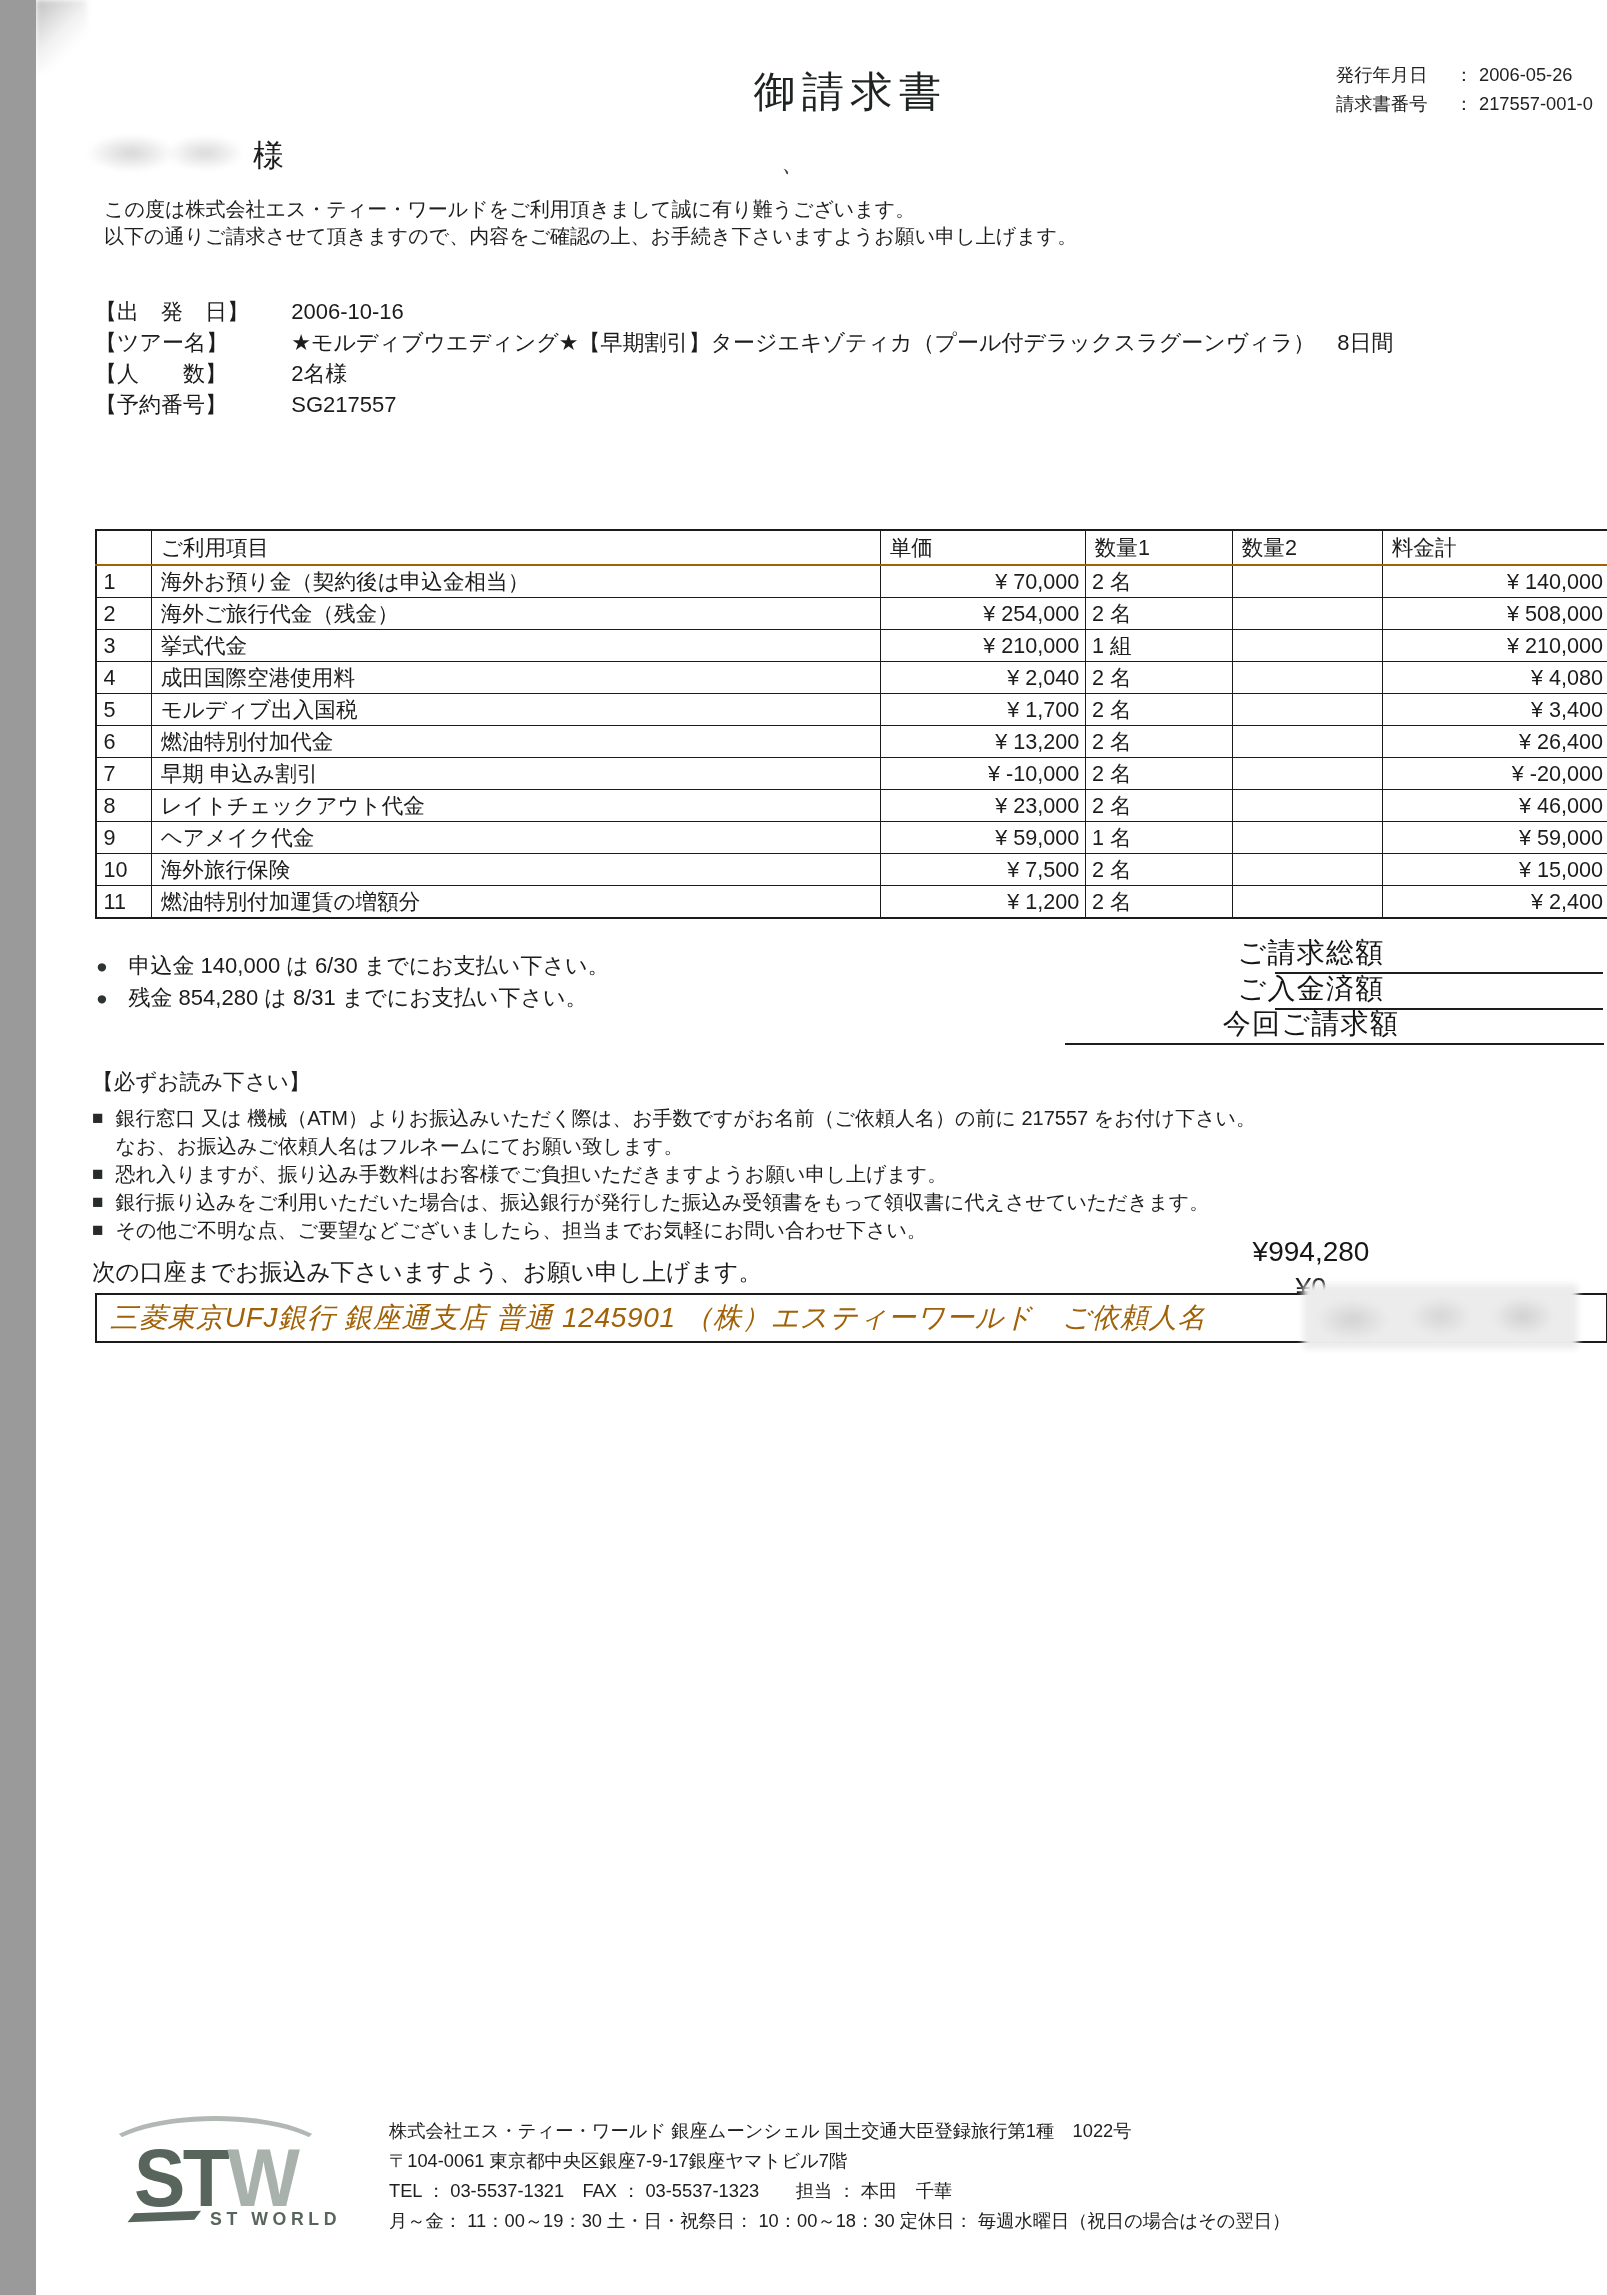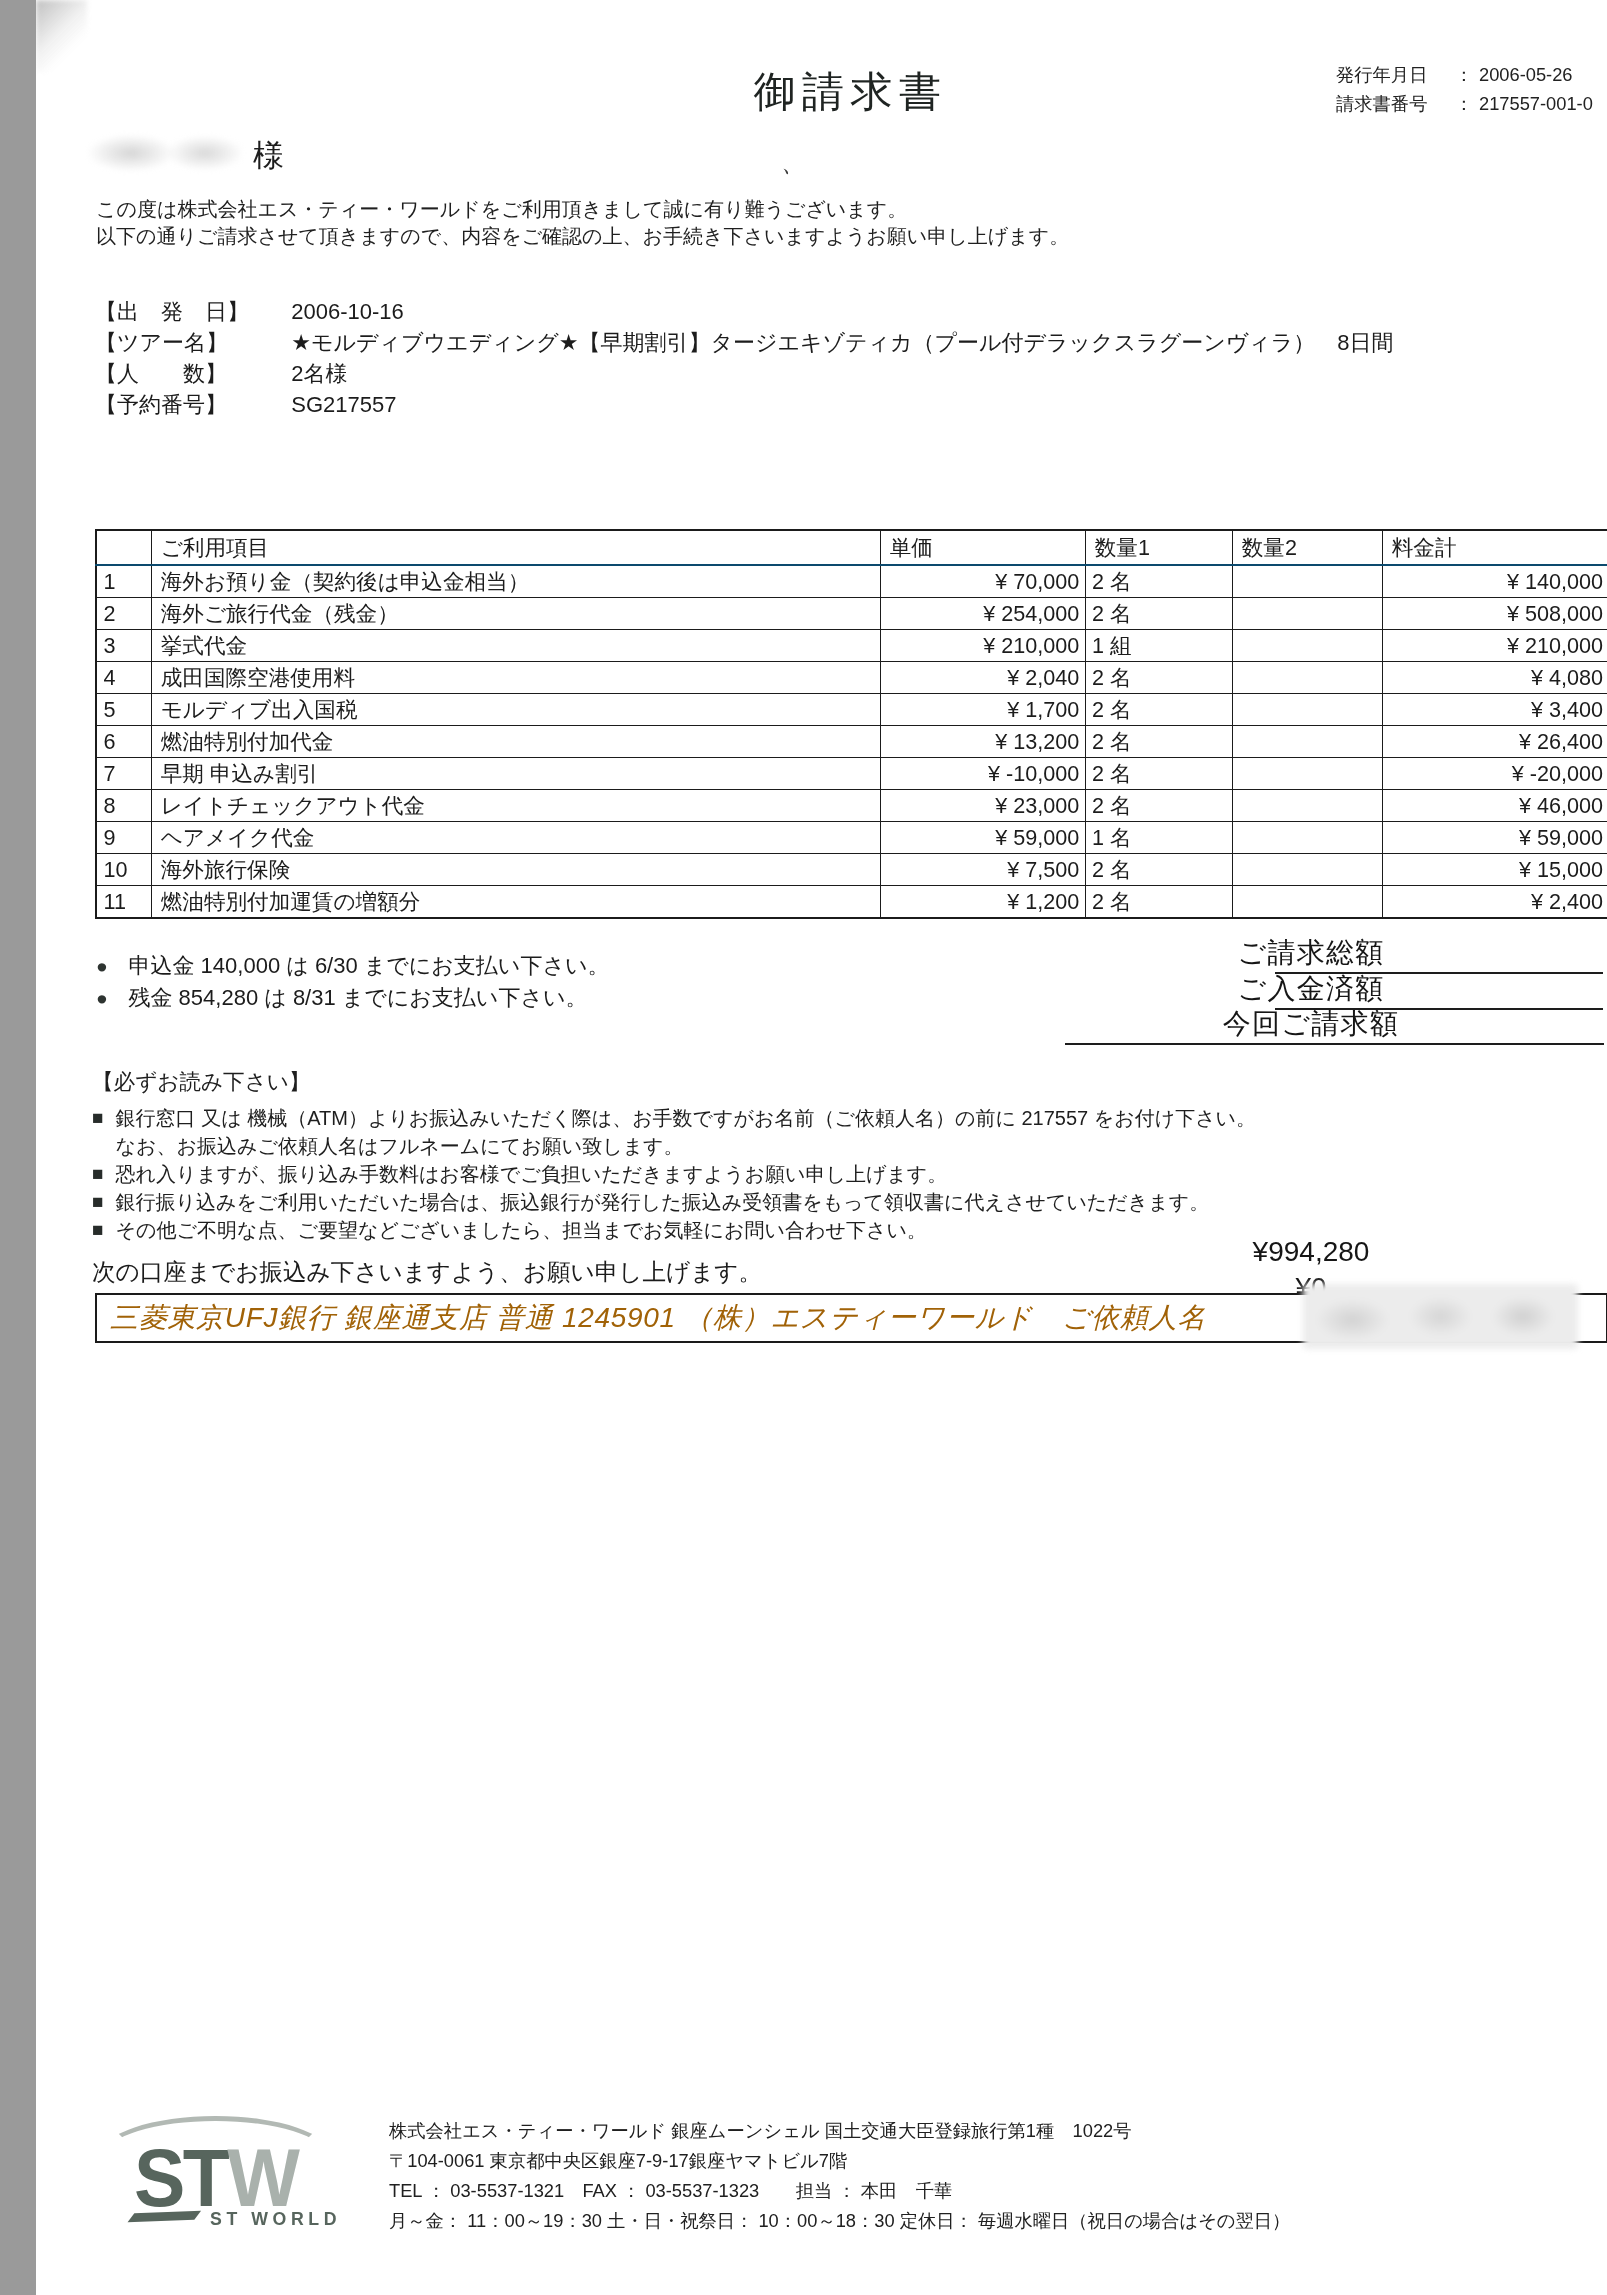--- a/index.html
+++ b/index.html
@@ -27,35 +27,35 @@
   
   .name-blur{left:52px;top:130px;width:154px;height:46px;border-radius:5.2px;
     background:
       radial-gradient(ellipse 59px 25px at 28% 50%, #d6d6d6 0%, rgba(214,214,214,0) 75%),
       radial-gradient(ellipse 52px 23.6px at 76% 50%, #d9d9d9 0%, rgba(217,217,217,0) 75%);
     filter:blur(2.6px);}
   .honorific{left:217px;top:135px;font-size:31px;color:#1e1e1e;}
   .stray-mark{left:746px;top:147px;font-size:25px;color:#3a3a3a;transform:rotate(8deg);}
 
   
-  .greeting{left:60px;top:196px;font-size:20px;line-height:27px;color:#1f1f1f;}
+  .greeting{left:68px;top:196px;font-size:20px;line-height:27px;color:#1f1f1f;}
 
   
   .tour{left:59px;top:296px;width:1544px;font-size:22px;line-height:31px;color:#1c1c1c;}
   .tour .trow{display:flex;align-items:center;}
   .tour .tlabel{flex:0 0 178px;margin-right:18.3px;white-space:nowrap;}
   .tour .tvalue{flex:1;}
 
   
   .items{left:59px;top:529px;}
   .items table{border-collapse:collapse;table-layout:fixed;width:1515px;background:#fff;}
   .items table{border:2px solid #1b1b1b;}
   .items td,.items th{border:1.3px solid #1b1b1b;font-size:21.6px;font-weight:400;
     color:#1c1c1c;overflow:hidden;white-space:nowrap;padding:0;}
-  .items thead th{height:33px;text-align:left;padding-left:9.2px;border-bottom:2px solid #0c4a6e;}
+  .items thead th{height:33px;text-align:left;padding-left:9.2px;border-bottom:2px solid #a16207;}
   .items tbody td{height:31px;}
   .items .c-no{padding-left:6.5px;text-align:left;}
   .items .c-item{padding-left:9.2px;text-align:left;}
   .items .c-unit{padding-right:5.2px;text-align:right;}
   .items .c-qty{padding-left:6.5px;text-align:left;}
   .items .c-total{padding-right:7.9px;text-align:right;}
 
   
   .pay-notes{left:60px;top:950px;font-size:22px;line-height:32px;color:#1c1c1c;}
   .pay-notes .bullet{display:inline-block;width:22px;height:17px;margin-right:10.5px;

